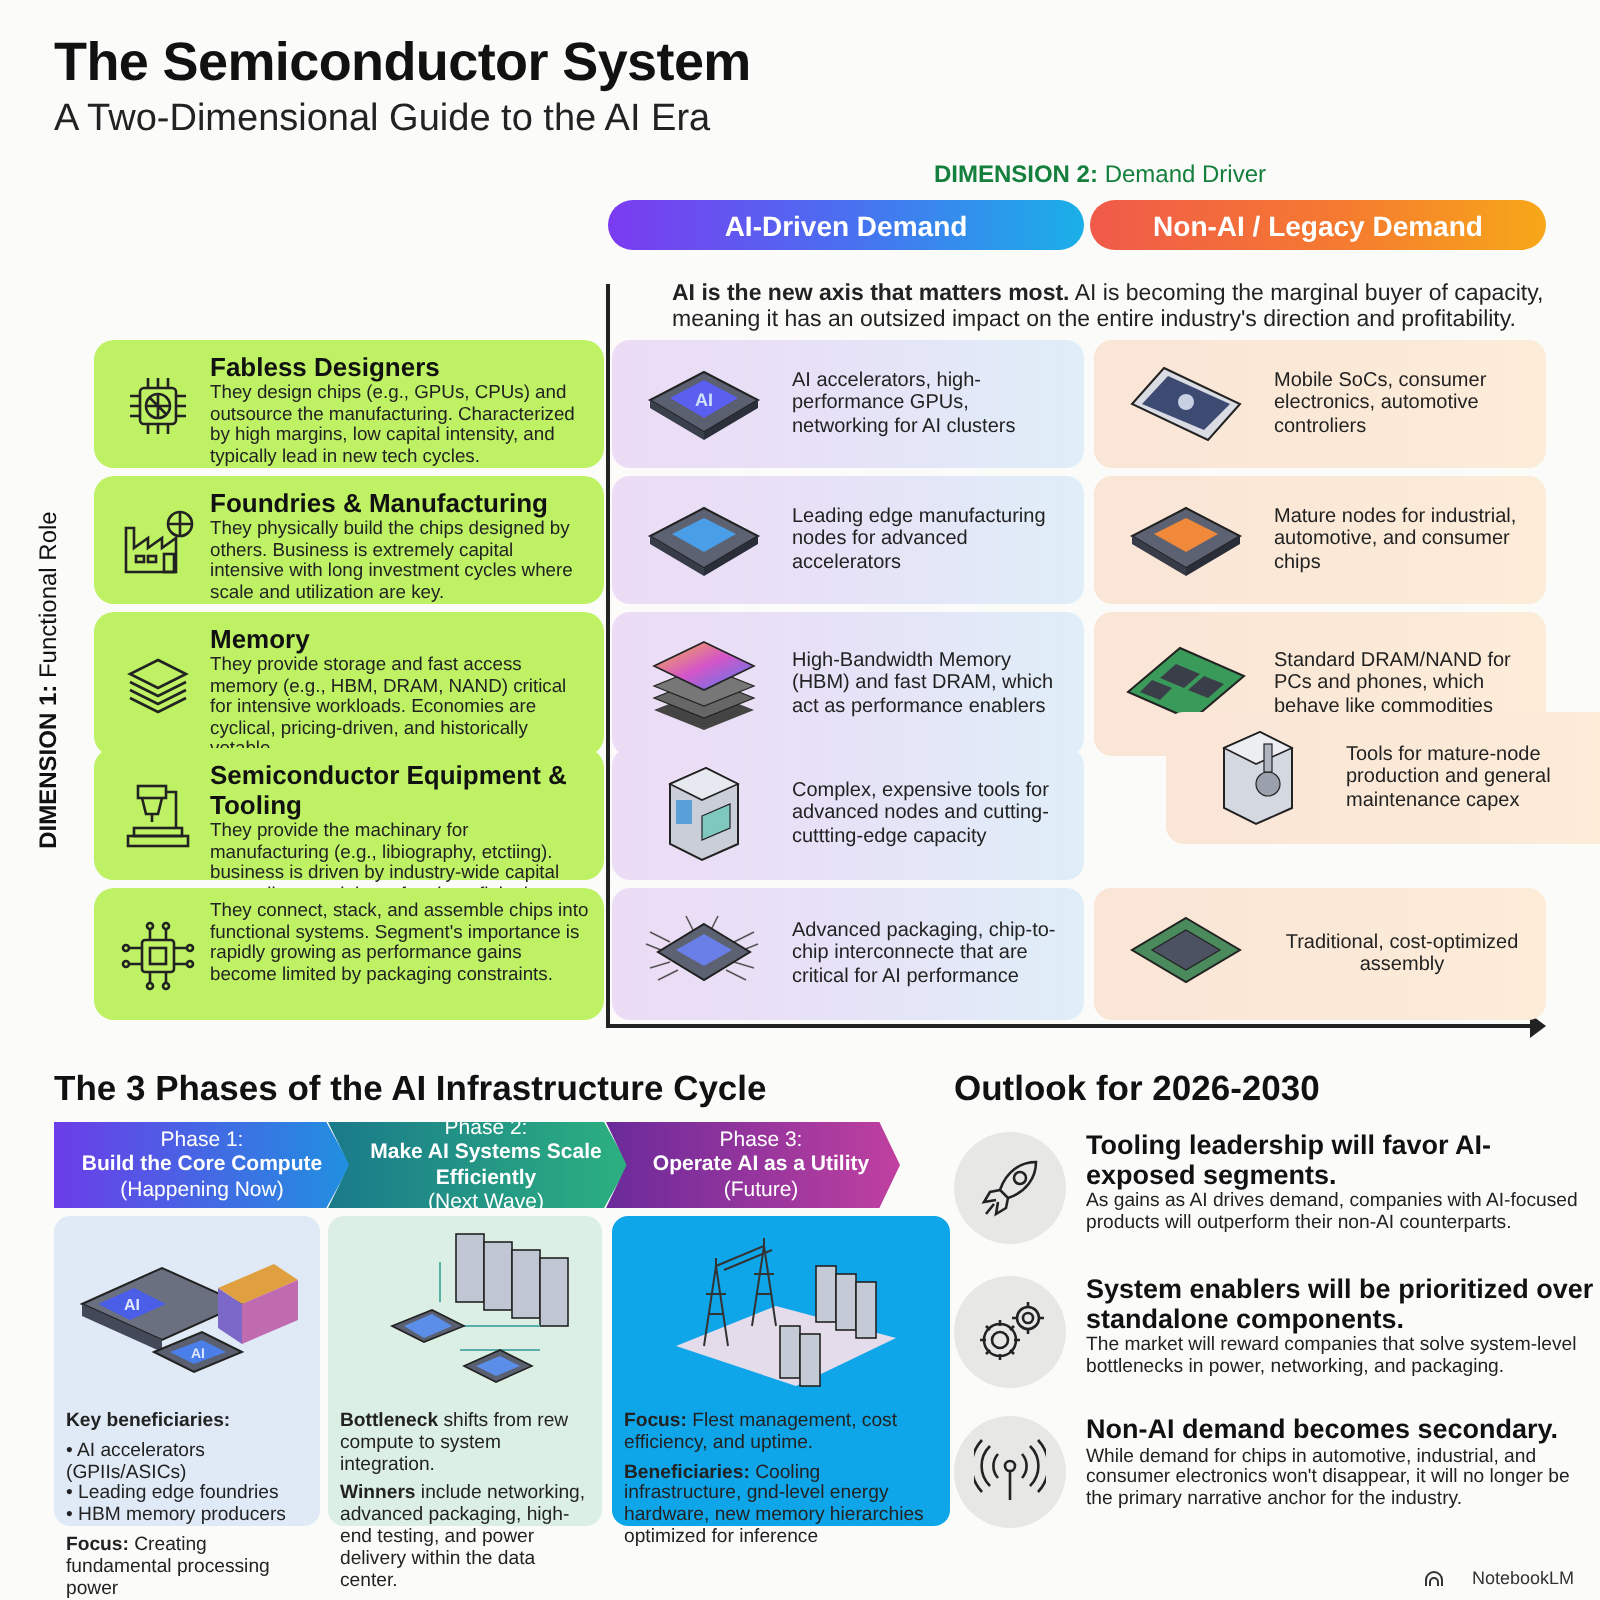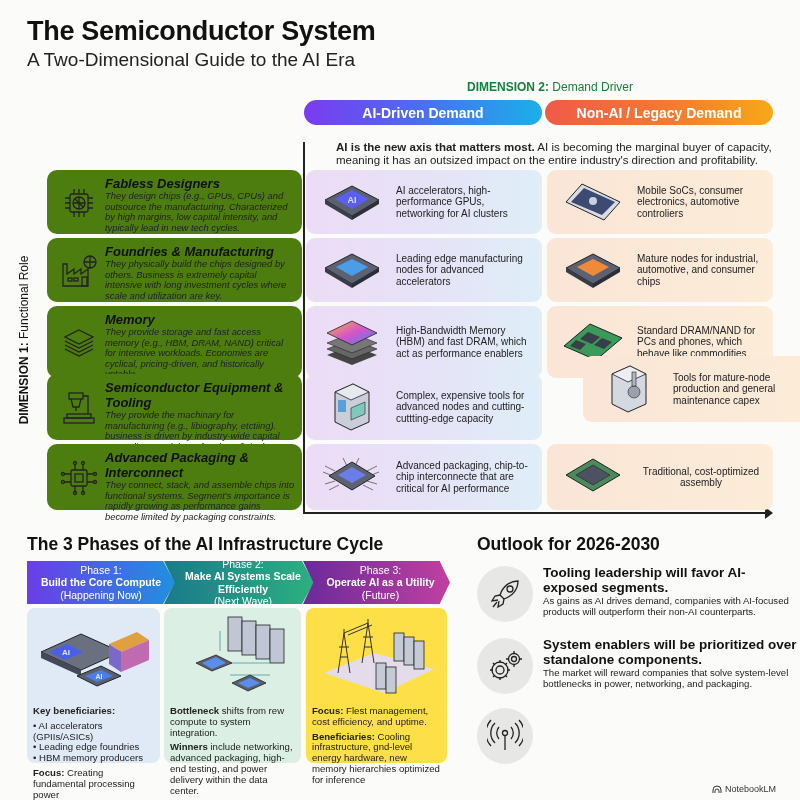--- a/index.html
+++ b/index.html
@@ -25,21 +25,21 @@
   .axis-note { left: 336px; top: 141px; width: 440px; font-size: 11.5px; line-height: 13px; color: #222; }
   .axis-note b { font-weight: 700; }
 
   .vaxis { left: 303px; top: 142px; width: 2px; height: 372px; background: #222; }
   .haxis { left: 303px; top: 512px; width: 466px; height: 2px; background: #222; }
   .haxis-arrow { left: 765px; top: 507px; width: 0; height: 0; border-top: 6px solid transparent; border-bottom: 6px solid transparent; border-left: 8px solid #222; }
 
   .dim1-label { left: 24px; top: 340px; transform: translate(-50%, -50%) rotate(-90deg); transform-origin: center; white-space: nowrap; font-size: 12px; color: #111; }
   .dim1-label b { font-weight: 700; }
 
-  .role { left: 47px; width: 255px; background: #4d7c0f; border-radius: 10px; display: flex; padding: 6px 6px 4px 6px; font-style: italic; }
+  .role { left: 47px; width: 255px; background: #bef264; border-radius: 10px; display: flex; padding: 6px 6px 4px 6px; }
   .role .ico { width: 52px; flex: 0 0 52px; display: flex; align-items: center; justify-content: center; }
   .role .txt { flex: 1; }
   .role .name { font-weight: 700; font-size: 13px; color: #111; line-height: 15px; }
   .role .desc { font-size: 9.4px; line-height: 10.6px; color: #222; }
 
   .cell { height: 64px; border-radius: 9px; display: flex; align-items: center; padding: 0 8px 0 10px; }
   .cell .img { width: 72px; flex: 0 0 72px; display: flex; align-items: center; justify-content: center; }
   .cell .ctext { font-size: 10px; line-height: 11.5px; color: #222; padding-left: 8px; }
   .cell-ai { left: 306px; width: 236px; background: linear-gradient(90deg, #ecdcf5 0%, #e6e2f7 50%, #dfeef8 100%); }
   .cell-legacy { left: 547px; width: 226px; background: linear-gradient(90deg, #fae5d6 0%, #fcecd8 100%); }
@@ -50,31 +50,31 @@
                 display: flex; flex-direction: column; justify-content: center; }
   .phase-head .b { font-weight: 700; }
   .ph1 { left: 27px; width: 148px; background: linear-gradient(90deg, #6b3de8, #2090e0); clip-path: polygon(0 0, 92% 0, 100% 50%, 92% 100%, 0 100%); }
   .ph2 { left: 164px; width: 150px; background: linear-gradient(90deg, #1a7a8a, #2cb080); clip-path: polygon(0 0, 92% 0, 100% 50%, 92% 100%, 0 100%, 7% 50%); }
   .ph3 { left: 303px; width: 147px; background: linear-gradient(90deg, #6a2a9a, #c040a0); clip-path: polygon(0 0, 93% 0, 100% 50%, 93% 100%, 0 100%, 7% 50%); }
 
   .phase-card { top: 608px; height: 155px; border-radius: 8px; padding: 98px 6px 4px 6px; font-size: 9.6px; line-height: 10.8px; color: #222; }
   .phase-card b { font-weight: 700; }
   .pc1 { left: 27px; width: 133px; background: #dfeaf6; }
   .pc2 { left: 164px; width: 137px; background: #dcefe4; }
-  .pc3 { left: 306px; width: 141px; background: #fde047; }
+  .pc3 { left: 306px; width: 169px; background: #0ea5e9; }
   .phase-card p { margin-bottom: 4px; }
   .phase-art { position: absolute; left: 0; top: 0; width: 100%; height: 96px; display: flex; align-items: center; justify-content: center; }
 
   .outlook-item { left: 477px; width: 320px; display: flex; }
   .outlook-item .circ { width: 56px; height: 56px; flex: 0 0 56px; border-radius: 50%; background: #e7e7e5; display: flex; align-items: center; justify-content: center; }
   .outlook-item .otext { padding-left: 10px; }
   .outlook-item .ohead { font-size: 13.5px; font-weight: 700; line-height: 14.5px; color: #111; }
   .outlook-item .obody { font-size: 9.6px; line-height: 10.8px; color: #222; margin-top: 1px; }
 
-  .brand { left: 712px; top: 784px; font-size: 9px; color: #333; display: flex; align-items: center; gap: 3px; }
+  .brand { left: 712px; top: 784px; font-size: 9px; color: #333; display: flex; align-items: center; gap: 14px; }
 </style>
 </head>
 <body>
 
 <div class="abs title">The Semiconductor System</div>
 <div class="abs subtitle">A Two-Dimensional Guide to the AI Era</div>
 
 <div class="abs dim2-label">
   <b>DIMENSION 2:</b><span> Demand Driver</span>
 </div>
@@ -260,21 +260,20 @@
         <circle cx="3" cy="22" r="1.5"></circle>
         <circle cx="35" cy="14" r="1.5"></circle>
         <circle cx="35" cy="22" r="1.5"></circle>
         <circle cx="15" cy="3" r="1.5"></circle>
         <circle cx="23" cy="3" r="1.5"></circle>
         <circle cx="15" cy="33" r="1.5"></circle>
         <circle cx="23" cy="33" r="1.5"></circle>
       </svg>
   </div>
   <div class="txt">
-    <div class="name">Advanced Packaging &amp; Interconnect</div>
     <div class="desc">They connect, stack, and assemble chips into functional systems. Segment's importance is rapidly growing as performance gains become limited by packaging constraints.</div>
   </div>
 </div>
 <div class="abs cell cell-ai" style="top:444px;height:66px;">
   <div class="img">
     <svg width="66" height="46" viewBox="0 0 66 46">
         <g stroke="#555" stroke-width="0.8">
           <path d="M6 12l10 5M4 18l10 4M6 30l10-3M10 36l10-5M58 12l-10 5M60 18l-10 4M58 30l-10-3M54 36l-10-5M24 4l4 8M40 4l-4 8"></path>
         </g>
         <polygon points="33,8 56,22 33,36 10,22" fill="#5c6272" stroke="#222" stroke-width="1"></polygon>
@@ -414,20 +413,24 @@
 <div class="abs outlook-item" style="top:708px;">
   <div class="circ">
     <svg width="36" height="34" viewBox="0 0 36 34" fill="none" stroke="#222" stroke-width="1.3">
         <circle cx="18" cy="14" r="2.5"></circle>
         <path d="M18 16.5V31"></path>
         <path d="M12 8a9 9 0 0 0 0 12M24 8a9 9 0 0 1 0 12"></path>
         <path d="M8 4a14 14 0 0 0 0 20M28 4a14 14 0 0 1 0 20"></path>
         <path d="M4 1a19 19 0 0 0 0 26M32 1a19 19 0 0 1 0 26"></path>
       </svg>
   </div>
+  <div class="otext">
+    <div class="ohead">Non-AI demand becomes secondary.</div>
+    <div class="obody">While demand for chips in automotive, industrial, and consumer electronics won't disappear, it will no longer be the primary narrative anchor for the industry.</div>
+  </div>
 </div>
 
 <div class="abs brand">
   <svg width="10" height="9" viewBox="0 0 10 9" fill="none" stroke="#333" stroke-width="1">
       <path d="M1 8V5a4 4 0 0 1 8 0v3M3 8V6a2 2 0 0 1 4 0v2"></path>
     </svg>
   <span>NotebookLM</span>
 </div>
 
 </body></html>

